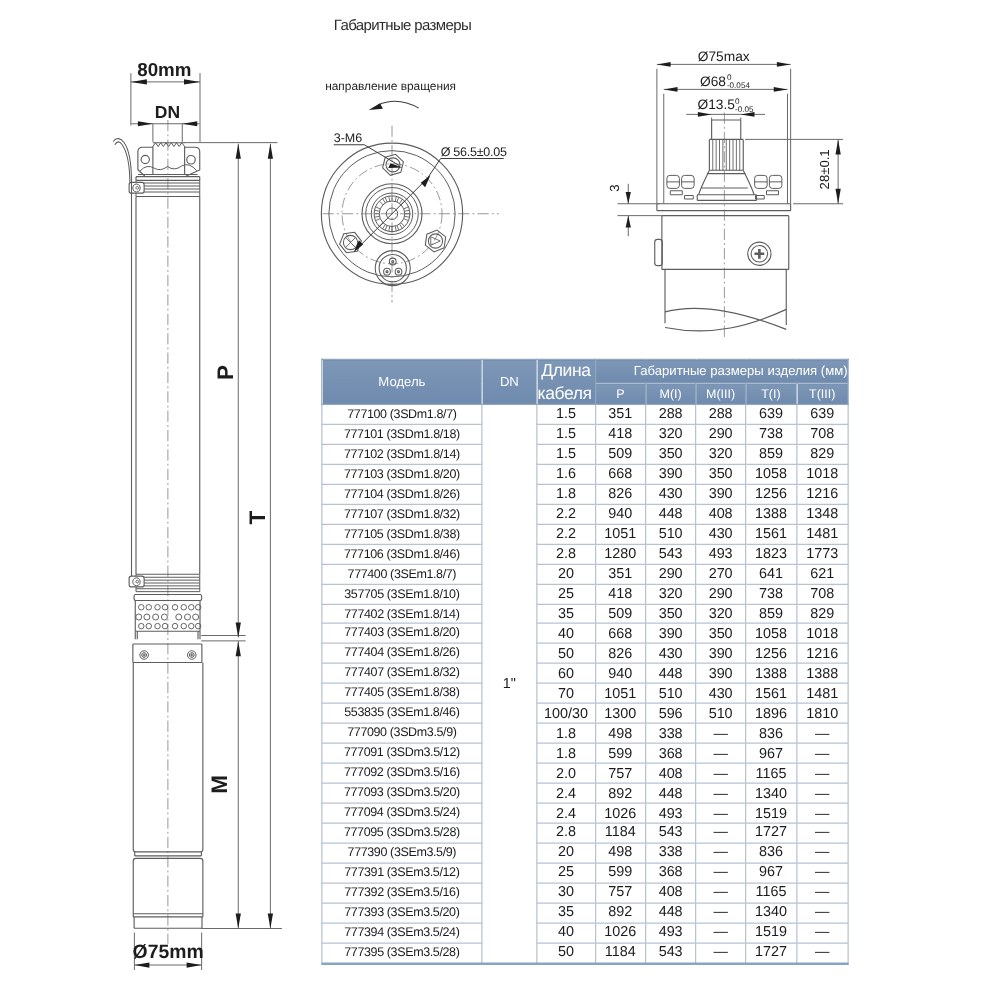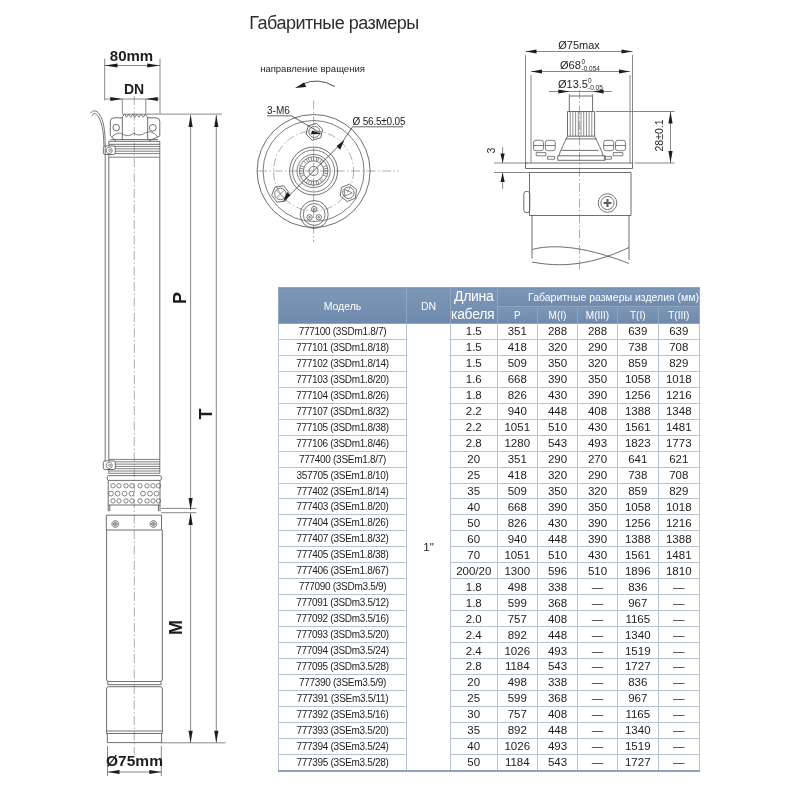--- a/index.html
+++ b/index.html
@@ -1,33 +1,33 @@
 <!DOCTYPE html>
 <html><head><meta charset="utf-8">
 <style>
 html,body{margin:0;padding:0;background:#fff;}
 #page{position:relative;width:800px;height:800px;background:#fff;overflow:hidden;
   font-family:"Liberation Sans",sans-serif;}
 #dims{position:absolute;left:0;top:0;}
-#tbl{position:absolute;left:278px;top:287px;width:421px;height:485px;border-bottom:2px solid #89a3c2;
+#tbl{position:absolute;left:257px;top:287px;width:421px;height:485px;border-bottom:2px solid #89a3c2;
   border-collapse:collapse;table-layout:fixed;text-align:center;
   font-family:"Liberation Sans",sans-serif;font-size:11.5px;color:#1c1c1c;}
 #tbl td{padding:0;border:1px solid #b7c3d1;border-top:none;overflow:hidden;white-space:nowrap;}
 #tbl tr.h1 td,#tbl tr.h2 td{background:linear-gradient(180deg,#7e97b7 0%,#6e8aad 100%);
   color:#fff;border:1px solid #8fa5c0;}
 #tbl tr.h1 td{font-size:10.5px;}
 #tbl tr.h2 td{font-size:10px;}
 #tbl td.gab{font-size:10.5px;text-align:right;}
 #tbl tr.h1 td.len{line-height:1.25;font-size:14px;letter-spacing:-0.3px;}
 #tbl tr.h1{height:18px;}
 #tbl tr.h2{height:16px;}
 #tbl td.mod{font-size:10px;letter-spacing:-0.3px;text-align:center;}
 #tbl td.dn{font-size:11.5px;}
-.ttl{position:absolute;left:12px;top:13px;width:644px;text-align:center;
-  font-size:18px;letter-spacing:-0.5px;color:#2d2d2d;}
+.ttl{position:absolute;left:0;top:13px;width:644px;text-align:center;
+  font-size:12px;letter-spacing:-0.5px;color:#2d2d2d;}
 </style></head>
 <body>
 <div id="page">
 
 <div class="ttl">Габаритные размеры</div>
 
 <svg id="dims" width="800" height="800" viewBox="0 0 800 800">
 <defs></defs>
 <g stroke="#5d5d5d" stroke-width="0.9" fill="none">
 
@@ -477,22 +477,22 @@
 <tr>
           <td class="mod">777405 (3SEm1.8/38)</td>
           <td>70</td>
           <td>1051</td>
           <td>510</td>
           <td>430</td>
           <td>1561</td>
           <td>1481</td>
         </tr>
 <tr>
-          <td class="mod">777406 (3SEm1.8/67)</td>
-          <td>200/20</td>
+          <td class="mod">553835 (3SEm1.8/46)</td>
+          <td>100/30</td>
           <td>1300</td>
           <td>596</td>
           <td>510</td>
           <td>1896</td>
           <td>1810</td>
         </tr>
 <tr>
           <td class="mod">777090 (3SDm3.5/9)</td>
           <td>1.8</td>
           <td>498</td>
@@ -549,21 +549,21 @@
 <tr>
           <td class="mod">777390 (3SEm3.5/9)</td>
           <td>20</td>
           <td>498</td>
           <td>338</td>
           <td>—</td>
           <td>836</td>
           <td>—</td>
         </tr>
 <tr>
-          <td class="mod">777391 (3SEm3.5/11)</td>
+          <td class="mod">777391 (3SEm3.5/12)</td>
           <td>25</td>
           <td>599</td>
           <td>368</td>
           <td>—</td>
           <td>967</td>
           <td>—</td>
         </tr>
 <tr>
           <td class="mod">777392 (3SEm3.5/16)</td>
           <td>30</td>

